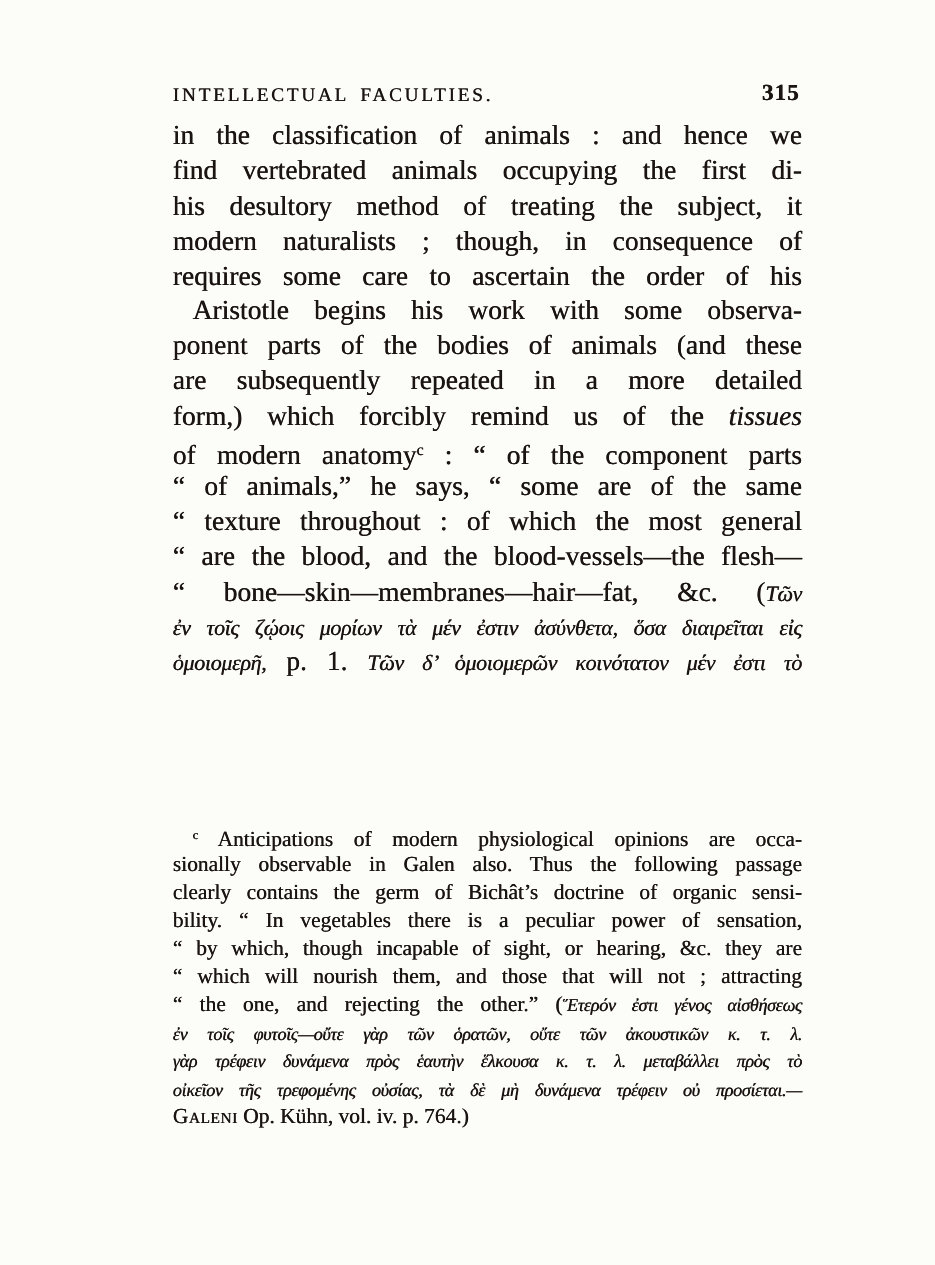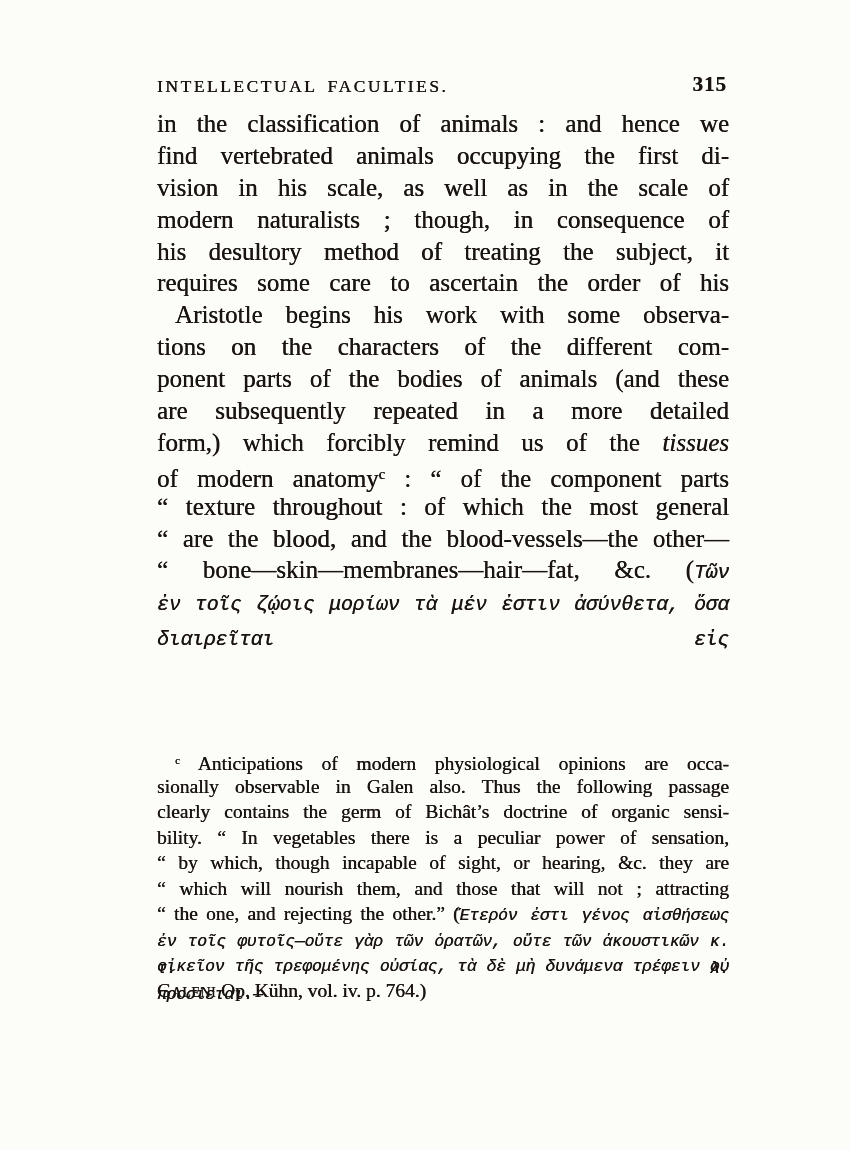--- a/index.html
+++ b/index.html
@@ -51,21 +51,21 @@
   .line {
     text-align: justify;
     text-align-last: justify;
     white-space: normal;
   }
   .line.end { text-align-last: left; }
   .line.ind { text-indent: 18px; }
   
   .it { font-style: italic; }
   .gr {
-    font-family: Liberation Mono, monospace;
+    font-family: Liberation Serif, serif;
     font-style: italic;
     letter-spacing: -0.3px;
   }
   .bodytext .gr { font-size: 20px; }
   .fn .gr { font-size: 16.5px; }
   .sup {
     font-size: 0.58em;
     vertical-align: 0.55em;
     letter-spacing: 0;
   }
@@ -77,42 +77,43 @@
 <div class="sheet" style="color: rgb(27, 21, 17);">
 
   <div class="runhead">
     <div class="title">INTELLECTUAL FACULTIES.</div>
     <div class="pagenum">315</div>
   </div>
 
   <div class="bodytext">
       <div class="line"><span>in the classification of animals : and hence we</span></div>
       <div class="line"><span>find vertebrated animals occupying the first di-</span></div>
-      <div class="line"><span>vision in his scale, as well as in the scale of</span></div>
+      <div class="line"><span>his desultory method of treating the subject, it</span></div>
       <div class="line"><span>modern naturalists ; though, in consequence of</span></div>
-      <div class="line"><span>his desultory method of treating the subject, it</span></div>
       <div class="line"><span>requires some care to ascertain the order of his</span></div>
       <div class="line ind"><span>Aristotle begins his work with some observa-</span></div>
-      <div class="line"><span>tions on the characters of the different com-</span></div>
       <div class="line"><span>ponent parts of the bodies of animals (and these</span></div>
       <div class="line"><span>are subsequently repeated in a more detailed</span></div>
       <div class="line"><span>form,) which forcibly remind us of the </span><span class="it">tissues</span></div>
       <div class="line"><span>of modern anatomy</span><span class="sup">c</span><span> : “ of the component parts</span></div>
+      <div class="line"><span>“ of animals,” he says, “ some are of the same</span></div>
       <div class="line"><span>“ texture throughout : of which the most general</span></div>
-      <div class="line"><span>“ are the blood, and the blood-vessels—the other—</span></div>
+      <div class="line"><span>“ are the blood, and the blood-vessels—the flesh—</span></div>
       <div class="line"><span>“ bone—skin—membranes—hair—fat, &amp;c. (</span><span class="gr">Τῶν</span></div>
       <div class="line"><span class="gr">ἐν τοῖς ζῴοις μορίων τὰ μέν ἐστιν ἀσύνθετα, ὅσα διαιρεῖται εἰς</span></div>
+      <div class="line"><span class="gr">ὁμοιομερῆ,</span><span> p. 1. </span><span class="gr">Τῶν δ’ ὁμοιομερῶν κοινότατον μέν ἐστι τὸ</span></div>
     </div>
 
   <div class="fn">
       <div class="line ind"><span class="sup">c</span><span> Anticipations of modern physiological opinions are occa-</span></div>
       <div class="line"><span>sionally observable in Galen also.  Thus the following passage</span></div>
       <div class="line"><span>clearly contains the germ of Bichât’s doctrine of organic sensi-</span></div>
       <div class="line"><span>bility.  “ In vegetables there is a peculiar power of sensation,</span></div>
       <div class="line"><span>“ by which, though incapable of sight, or hearing, &amp;c. they are</span></div>
       <div class="line"><span>“ which will nourish them, and those that will not ; attracting</span></div>
       <div class="line"><span>“ the one, and rejecting the other.”  (</span><span class="gr">Ἕτερόν ἐστι γένος αἰσθήσεως</span></div>
       <div class="line"><span class="gr">ἐν τοῖς φυτοῖς—οὔτε γὰρ τῶν ὁρατῶν, οὔτε τῶν ἀκουστικῶν κ. τ. λ.</span></div>
+      <div class="line"><span class="gr">γὰρ τρέφειν δυνάμενα πρὸς ἑαυτὴν ἕλκουσα κ. τ. λ.  μεταβάλλει πρὸς τὸ</span></div>
       <div class="line"><span class="gr">οἰκεῖον τῆς τρεφομένης οὐσίας, τὰ δὲ μὴ δυνάμενα τρέφειν οὐ προσίεται.—</span></div>
       <div class="line end"><span class="sc">Galeni</span><span> Op. Kühn, vol. iv. p. 764.)</span></div>
     </div>
 
 </div>
 
 </body></html>

